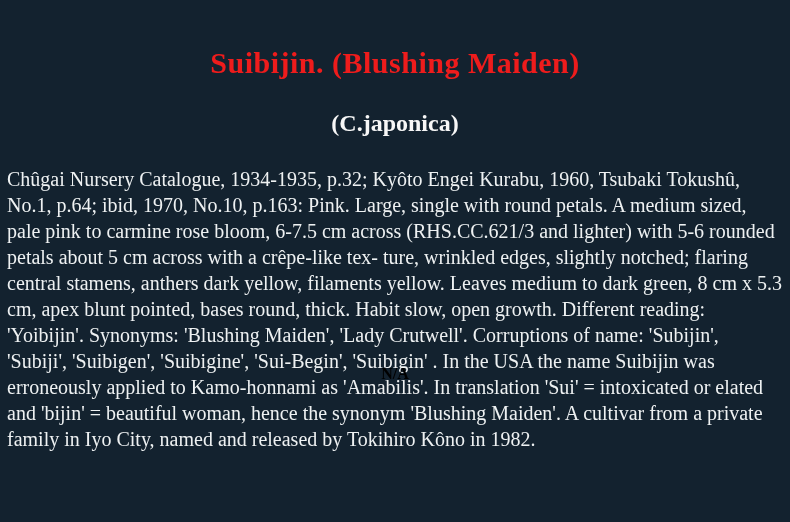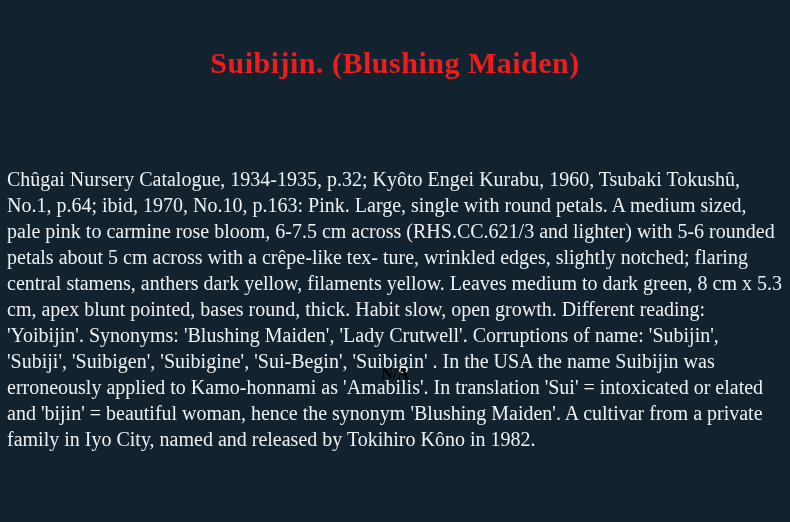--- a/index.html
+++ b/index.html
@@ -64,18 +64,19 @@
     margin: 0;
   }
 </style>
 </head>
 <body>
 
 <div class="page">
 
   <h1 class="page-title">Suibijin. (Blushing Maiden)</h1>
 
+  <h2 class="page-subtitle">(C.japonica)</h2>
 
   <p class="body-text">Chûgai Nursery Catalogue, 1934-1935, p.32; Kyôto Engei Kurabu, 1960, Tsubaki Tokushû, No.1, p.64; ibid, 1970, No.10, p.163: Pink. Large, single with round petals. A medium sized, pale pink to carmine rose bloom, 6-7.5 cm across (RHS.CC.621/3 and lighter) with 5-6 rounded petals about 5 cm across with a crêpe-like tex- ture, wrinkled edges, slightly notched; flaring central stamens, anthers dark yellow, filaments yellow. Leaves medium to dark green, 8 cm x 5.3 cm, apex blunt pointed, bases round, thick. Habit slow, open growth. Different reading: 'Yoibijin'. Synonyms: 'Blushing Maiden', 'Lady Crutwell'. Corruptions of name: 'Subijin', 'Subiji', 'Suibigen', 'Suibigine', 'Sui-Begin', 'Suibigin' . In the USA the name Suibijin was erroneously applied to Kamo-honnami as 'Amabilis'. In translation 'Sui' = intoxicated or elated and 'bijin' = beautiful woman, hence the synonym 'Blushing Maiden'. A cultivar from a private family in Iyo City, named and released by Tokihiro Kôno in 1982.</p>
 
   <p class="na-note">N/A</p>
 
 </div>
 
 </body></html>

